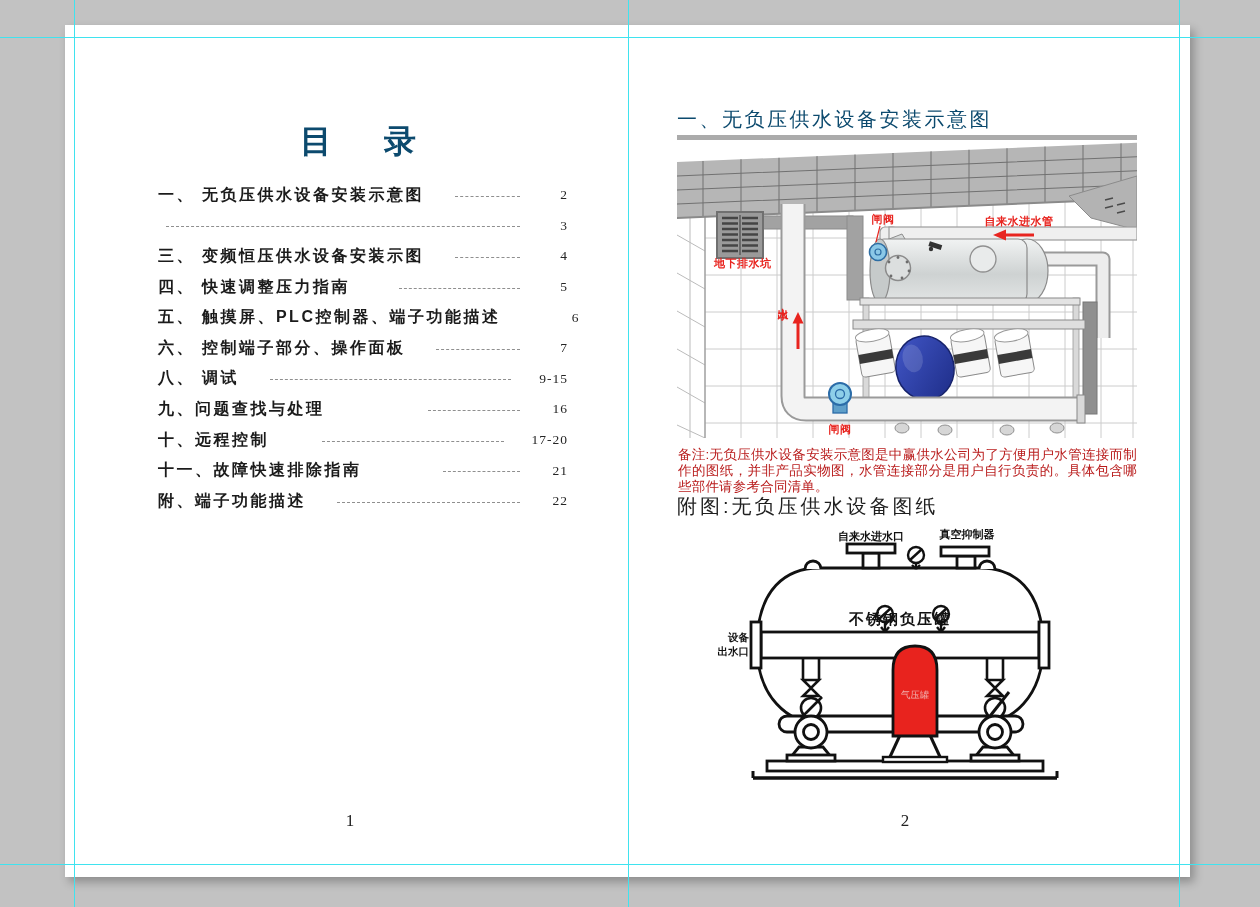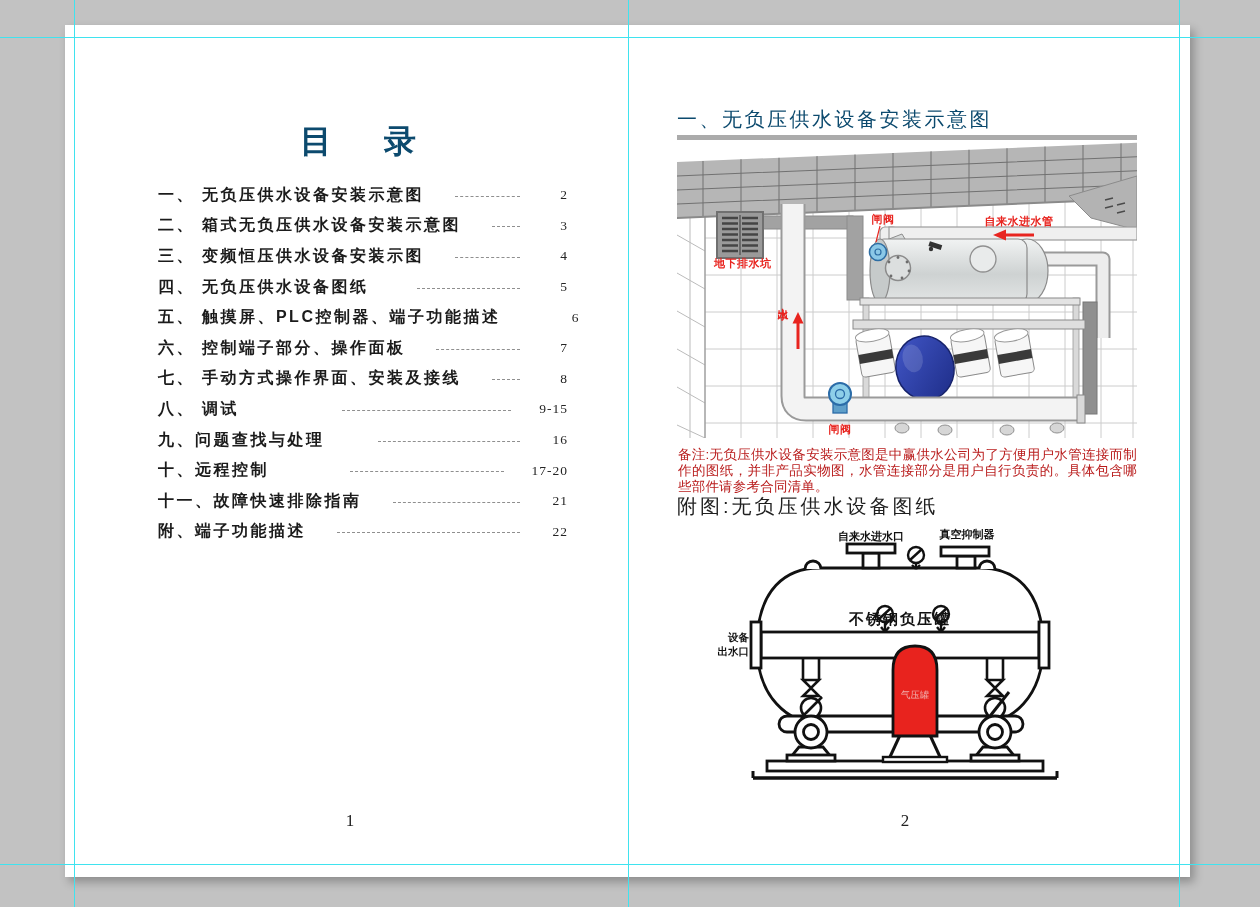--- a/index.html
+++ b/index.html
@@ -77,54 +77,48 @@
 
 <div id="toc">
 
     <div class="toc-row">
       <span class="toc-label">一、 无负压供水设备安装示意图</span>
       <span class="toc-leader"></span>
       <span class="toc-page">2</span>
     </div>
 
     <div class="toc-row">
-      <span class="toc-label">二、 箱式无负压供水设备安装示意图</span>
       <span class="toc-leader"></span>
       <span class="toc-page">3</span>
     </div>
 
     <div class="toc-row">
       <span class="toc-label">三、 变频恒压供水设备安装示图</span>
       <span class="toc-leader"></span>
       <span class="toc-page">4</span>
     </div>
 
     <div class="toc-row">
-      <span class="toc-label">四、 无负压供水设备图纸</span>
+      <span class="toc-label">四、 快速调整压力指南</span>
       <span class="toc-leader"></span>
       <span class="toc-page">5</span>
     </div>
 
     <div class="toc-row">
       <span class="toc-label">五、 触摸屏、PLC控制器、端子功能描述</span>
       <span class="toc-leader"></span>
       <span class="toc-page">6</span>
     </div>
 
     <div class="toc-row">
       <span class="toc-label">六、 控制端子部分、操作面板</span>
       <span class="toc-leader"></span>
       <span class="toc-page">7</span>
     </div>
 
-    <div class="toc-row">
-      <span class="toc-label">七、 手动方式操作界面、安装及接线</span>
-      <span class="toc-leader"></span>
-      <span class="toc-page">8</span>
-    </div>
 
     <div class="toc-row">
       <span class="toc-label">八、 调试</span>
       <span class="toc-leader"></span>
       <span class="toc-page">9-15</span>
     </div>
 
     <div class="toc-row">
       <span class="toc-label">九、问题查找与处理</span>
       <span class="toc-leader"></span>

